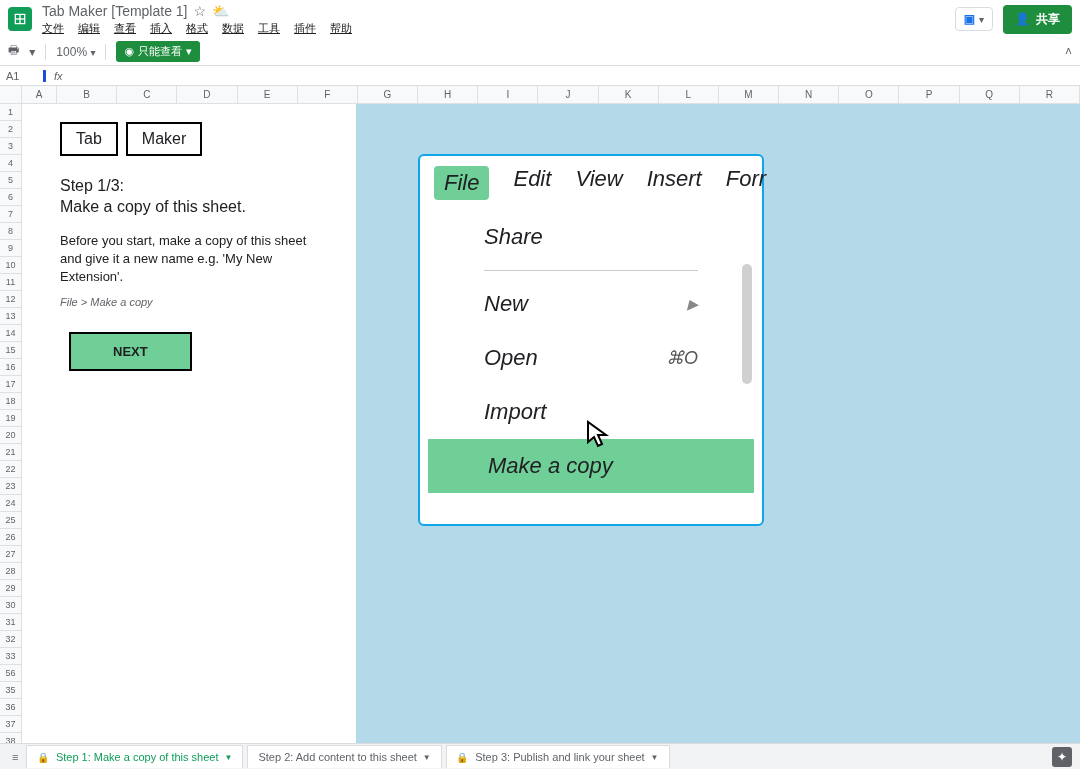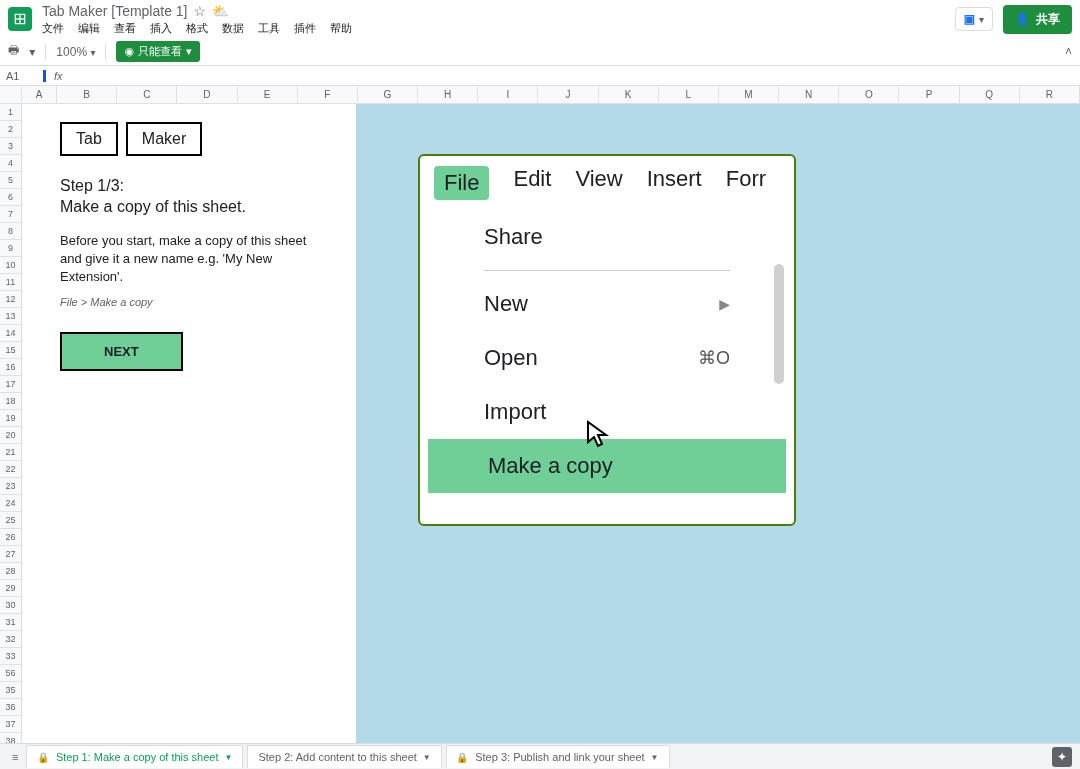--- a/index.html
+++ b/index.html
@@ -6,21 +6,21 @@
 body { font-family: Arial, "Helvetica Neue", sans-serif; font-size: 13px; color: #202124; background: #fff; width: 1080px; height: 769px; overflow: hidden; position: relative; }
 
 
 .header { height: 38px; display: flex; align-items: center; padding: 4px 8px; }
 .logo { width: 24px; height: 24px; background: #0f9d58; border-radius: 4px; display: flex; align-items: center; justify-content: center; margin-right: 10px; }
 .logo svg { width: 16px; height: 16px; }
 .title-area { flex: 1; }
 .title-row { display: flex; align-items: center; gap: 6px; }
 .doc-title { font-size: 14px; color: #5f6368; }
 .star-icon, .move-icon { color: #5f6368; font-size: 14px; cursor: pointer; }
-.menus { display: flex; gap: 14px; font-size: 11px; color: #202124; margin-top: 2px; }
+.menus { display: flex; gap: 14px; font-size: 11px; color: #202124; margin-top: 2px; text-decoration: underline; }
 .menus span { cursor: pointer; }
 .header-right { display: flex; align-items: center; gap: 10px; }
 .history-btn { border: 1px solid #dadce0; border-radius: 4px; padding: 4px 8px; display: flex; align-items: center; gap: 4px; color: #1a73e8; cursor: pointer; font-size: 12px; }
 .share-btn { background: #1e8e3e; color: #fff; border-radius: 4px; padding: 6px 12px; display: flex; align-items: center; gap: 6px; cursor: pointer; font-size: 12px; font-weight: bold; }
 .chevron-down { font-size: 10px; color: #5f6368; }
 
 
 .toolbar { height: 28px; display: flex; align-items: center; padding: 0 8px; gap: 10px; border-bottom: 1px solid #dadce0; font-size: 12px; color: #5f6368; }
 .toolbar-icon { cursor: pointer; }
 .toolbar-sep { width: 1px; height: 16px; background: #dadce0; }
@@ -43,25 +43,25 @@
 .selected-cell { position: absolute; left: 22px; top: 18px; width: 35px; height: 16px; border: 2px solid #1a73e8; pointer-events: none; }
 .selected-cell::after { content: ''; position: absolute; right: -3px; bottom: -3px; width: 6px; height: 6px; background: #1a73e8; }
 
 
 .sheet-left { position: absolute; left: 22px; top: 18px; width: 334px; height: 645px; background: #fff; padding: 18px 38px; }
 .tab-maker-logo { display: flex; gap: 8px; margin-bottom: 20px; }
 .tab-maker-logo span { border: 2px solid #000; padding: 6px 14px; font-size: 16px; font-weight: 500; }
 .step-heading { font-size: 16px; font-weight: 400; line-height: 1.3; margin-bottom: 14px; }
 .step-desc { font-size: 13px; line-height: 1.4; color: #202124; margin-bottom: 10px; }
 .step-path { font-size: 11px; font-style: italic; color: #5f6368; margin-bottom: 24px; }
-.next-btn { background: #6fcf97; border: 2px solid #000; padding: 10px 42px; font-size: 13px; font-weight: bold; cursor: pointer; display: inline-block; }
+.next-btn { background: #6fcf97; border: 2px solid #000; padding: 10px 42px; font-size: 13px; font-weight: bold; cursor: pointer; display: inline-block; margin-left: 9px; }
 
 
 .sheet-right { position: absolute; left: 356px; top: 18px; right: 0; height: 645px; background: #b4d9e8; }
-.menu-illus { position: absolute; left: 62px; top: 50px; width: 378px; height: 372px; background: #fff; border: 2px solid #4d7c0f; border-radius: 6px; }
+.menu-illus { position: absolute; left: 62px; top: 50px; width: 346px; height: 372px; background: #fff; border: 2px solid #0ea5e9; border-radius: 6px; font-style: italic; }
 .menu-illus-shadow { position: absolute; left: 68px; top: 56px; width: 346px; height: 372px; border: 2px dotted #000; border-radius: 6px; z-index: -1; }
 .illus-menubar { display: flex; gap: 24px; padding: 10px 14px; font-size: 22px; font-weight: 500; }
 .illus-menubar .active { background: #6fcf97; padding: 4px 10px; border-radius: 4px; }
 .illus-items { padding: 0 4px; position: relative; }
 .illus-item { padding: 14px 60px; font-size: 22px; font-weight: 500; display: flex; justify-content: space-between; align-items: center; }
 .illus-divider { height: 1px; background: #ccc; margin: 6px 60px; }
 .illus-item.highlight { background: #6fcf97; margin: 0 4px; }
 .illus-shortcut { font-size: 18px; color: #555; }
 .illus-arrow { font-size: 14px; color: #888; }
 .illus-scrollbar { position: absolute; right: 10px; top: 54px; width: 10px; height: 120px; background: #d0d0d0; border-radius: 5px; }

